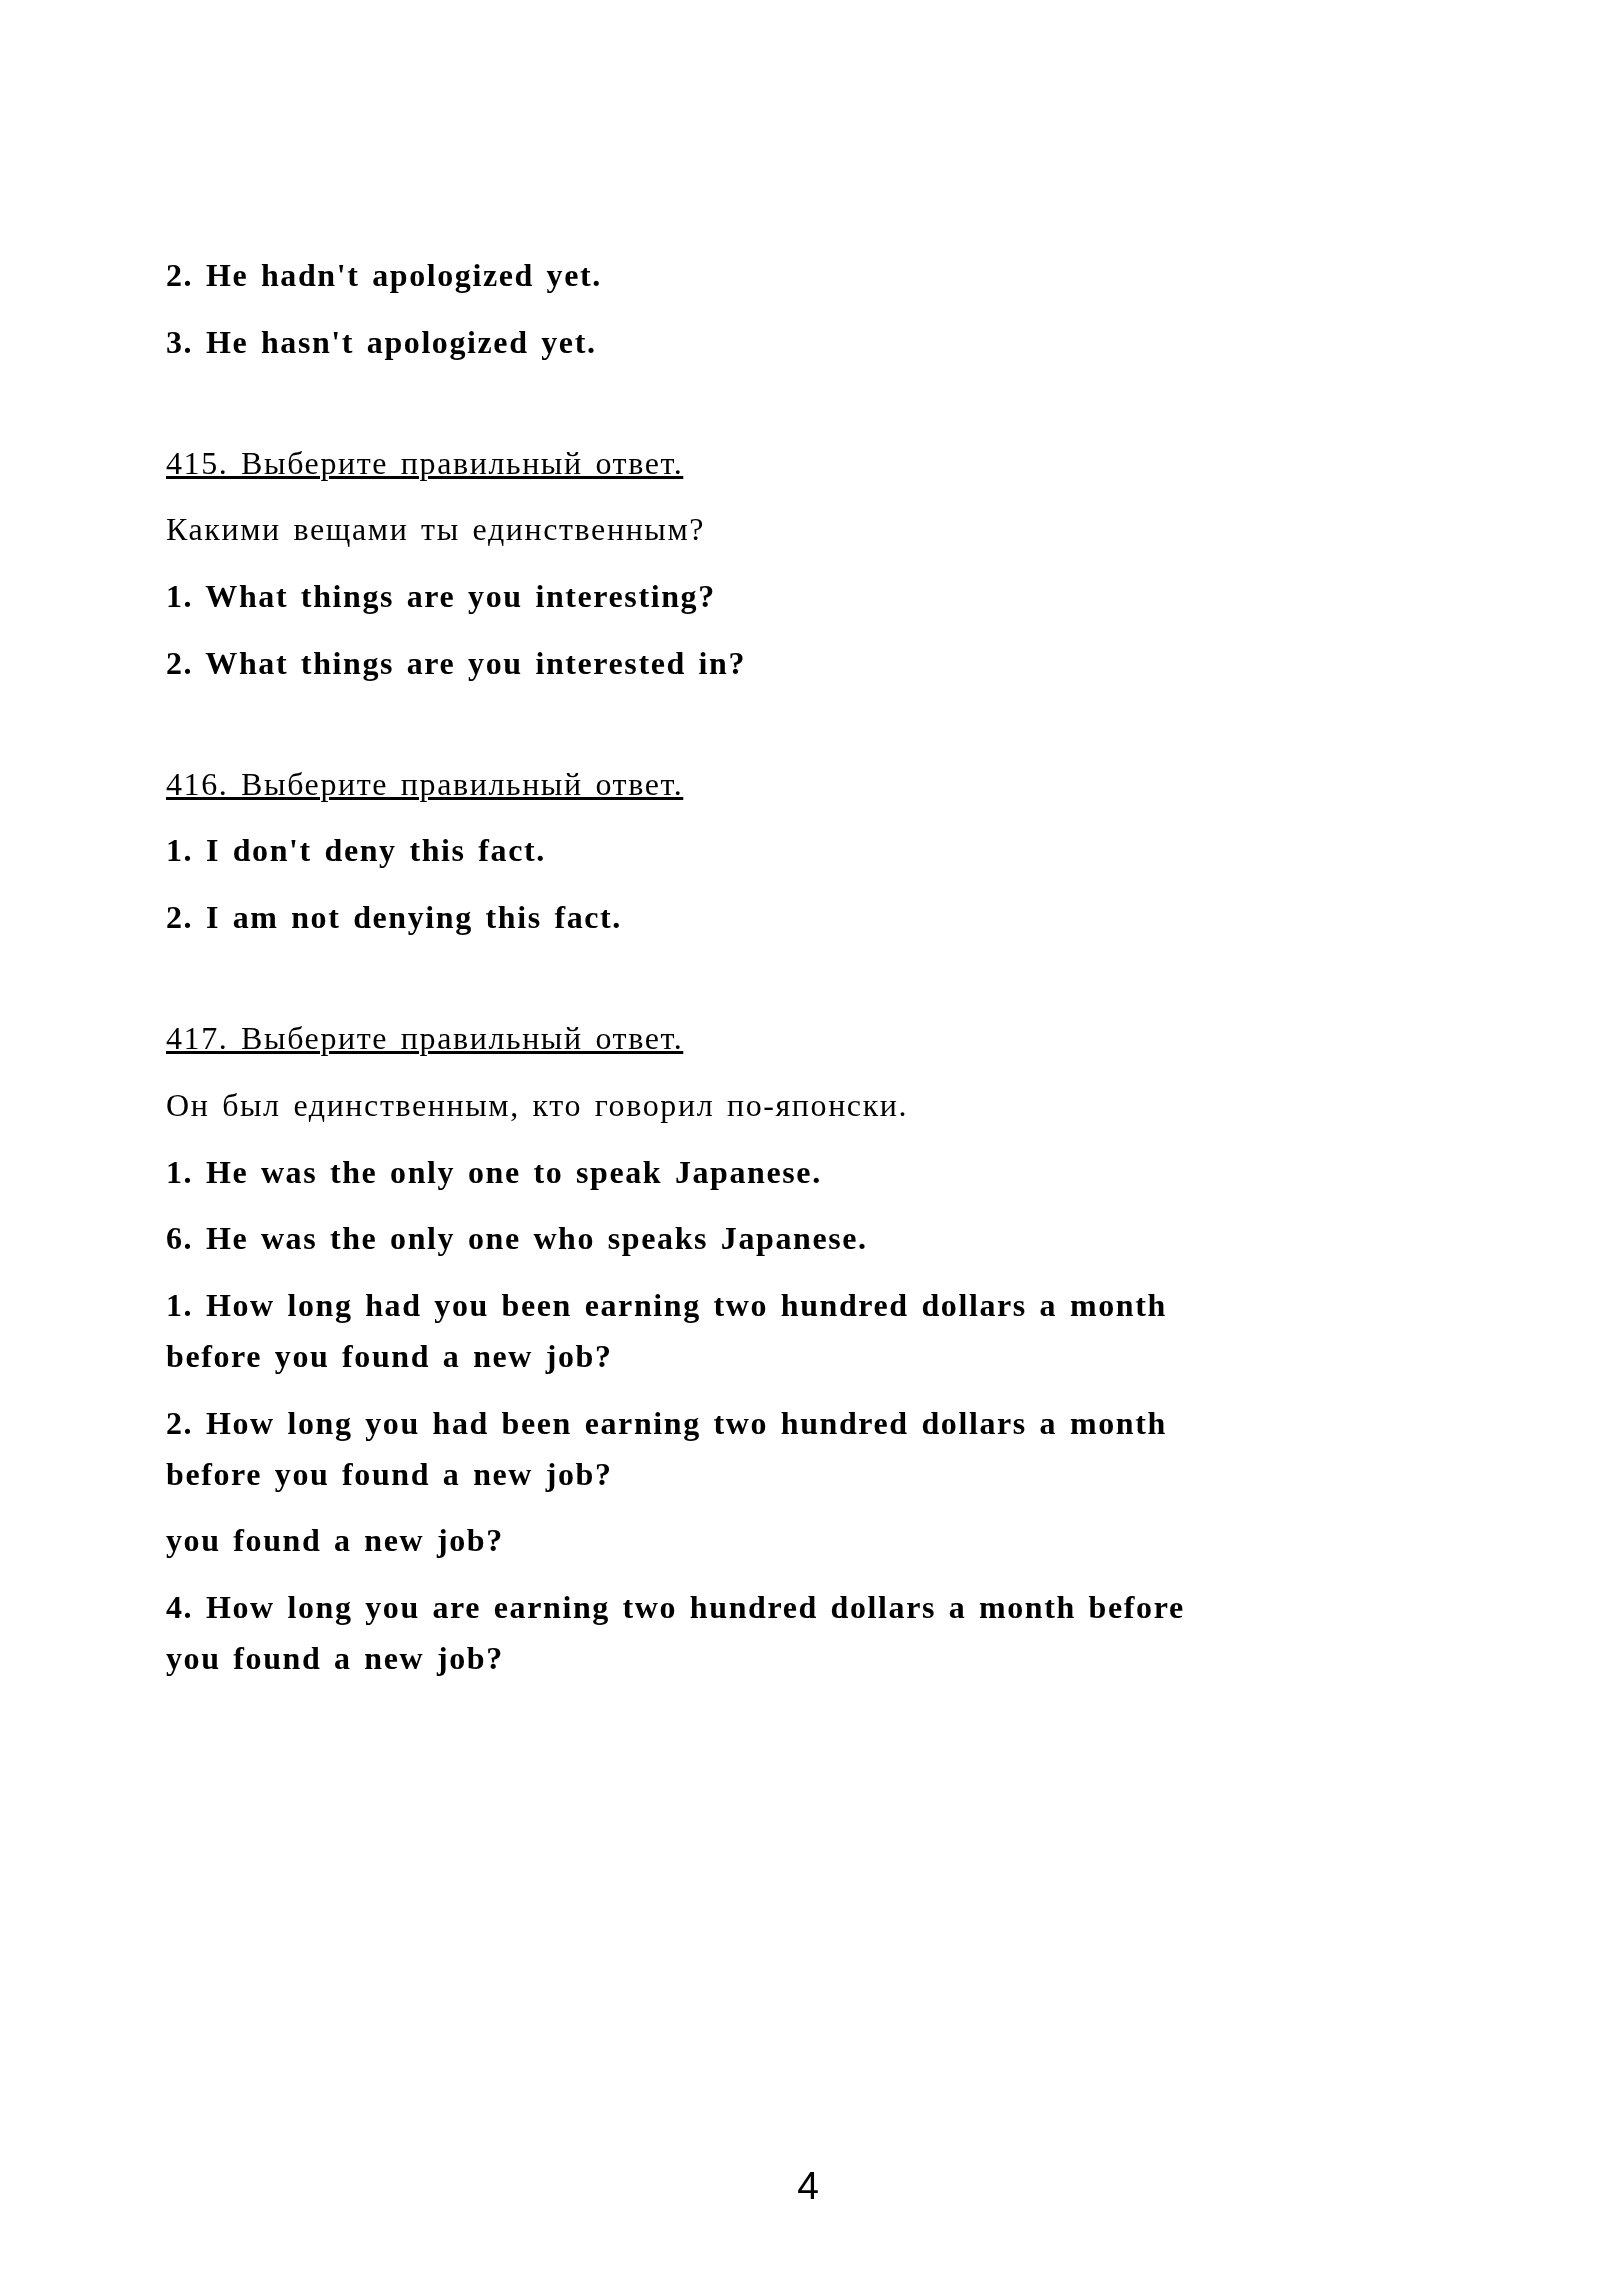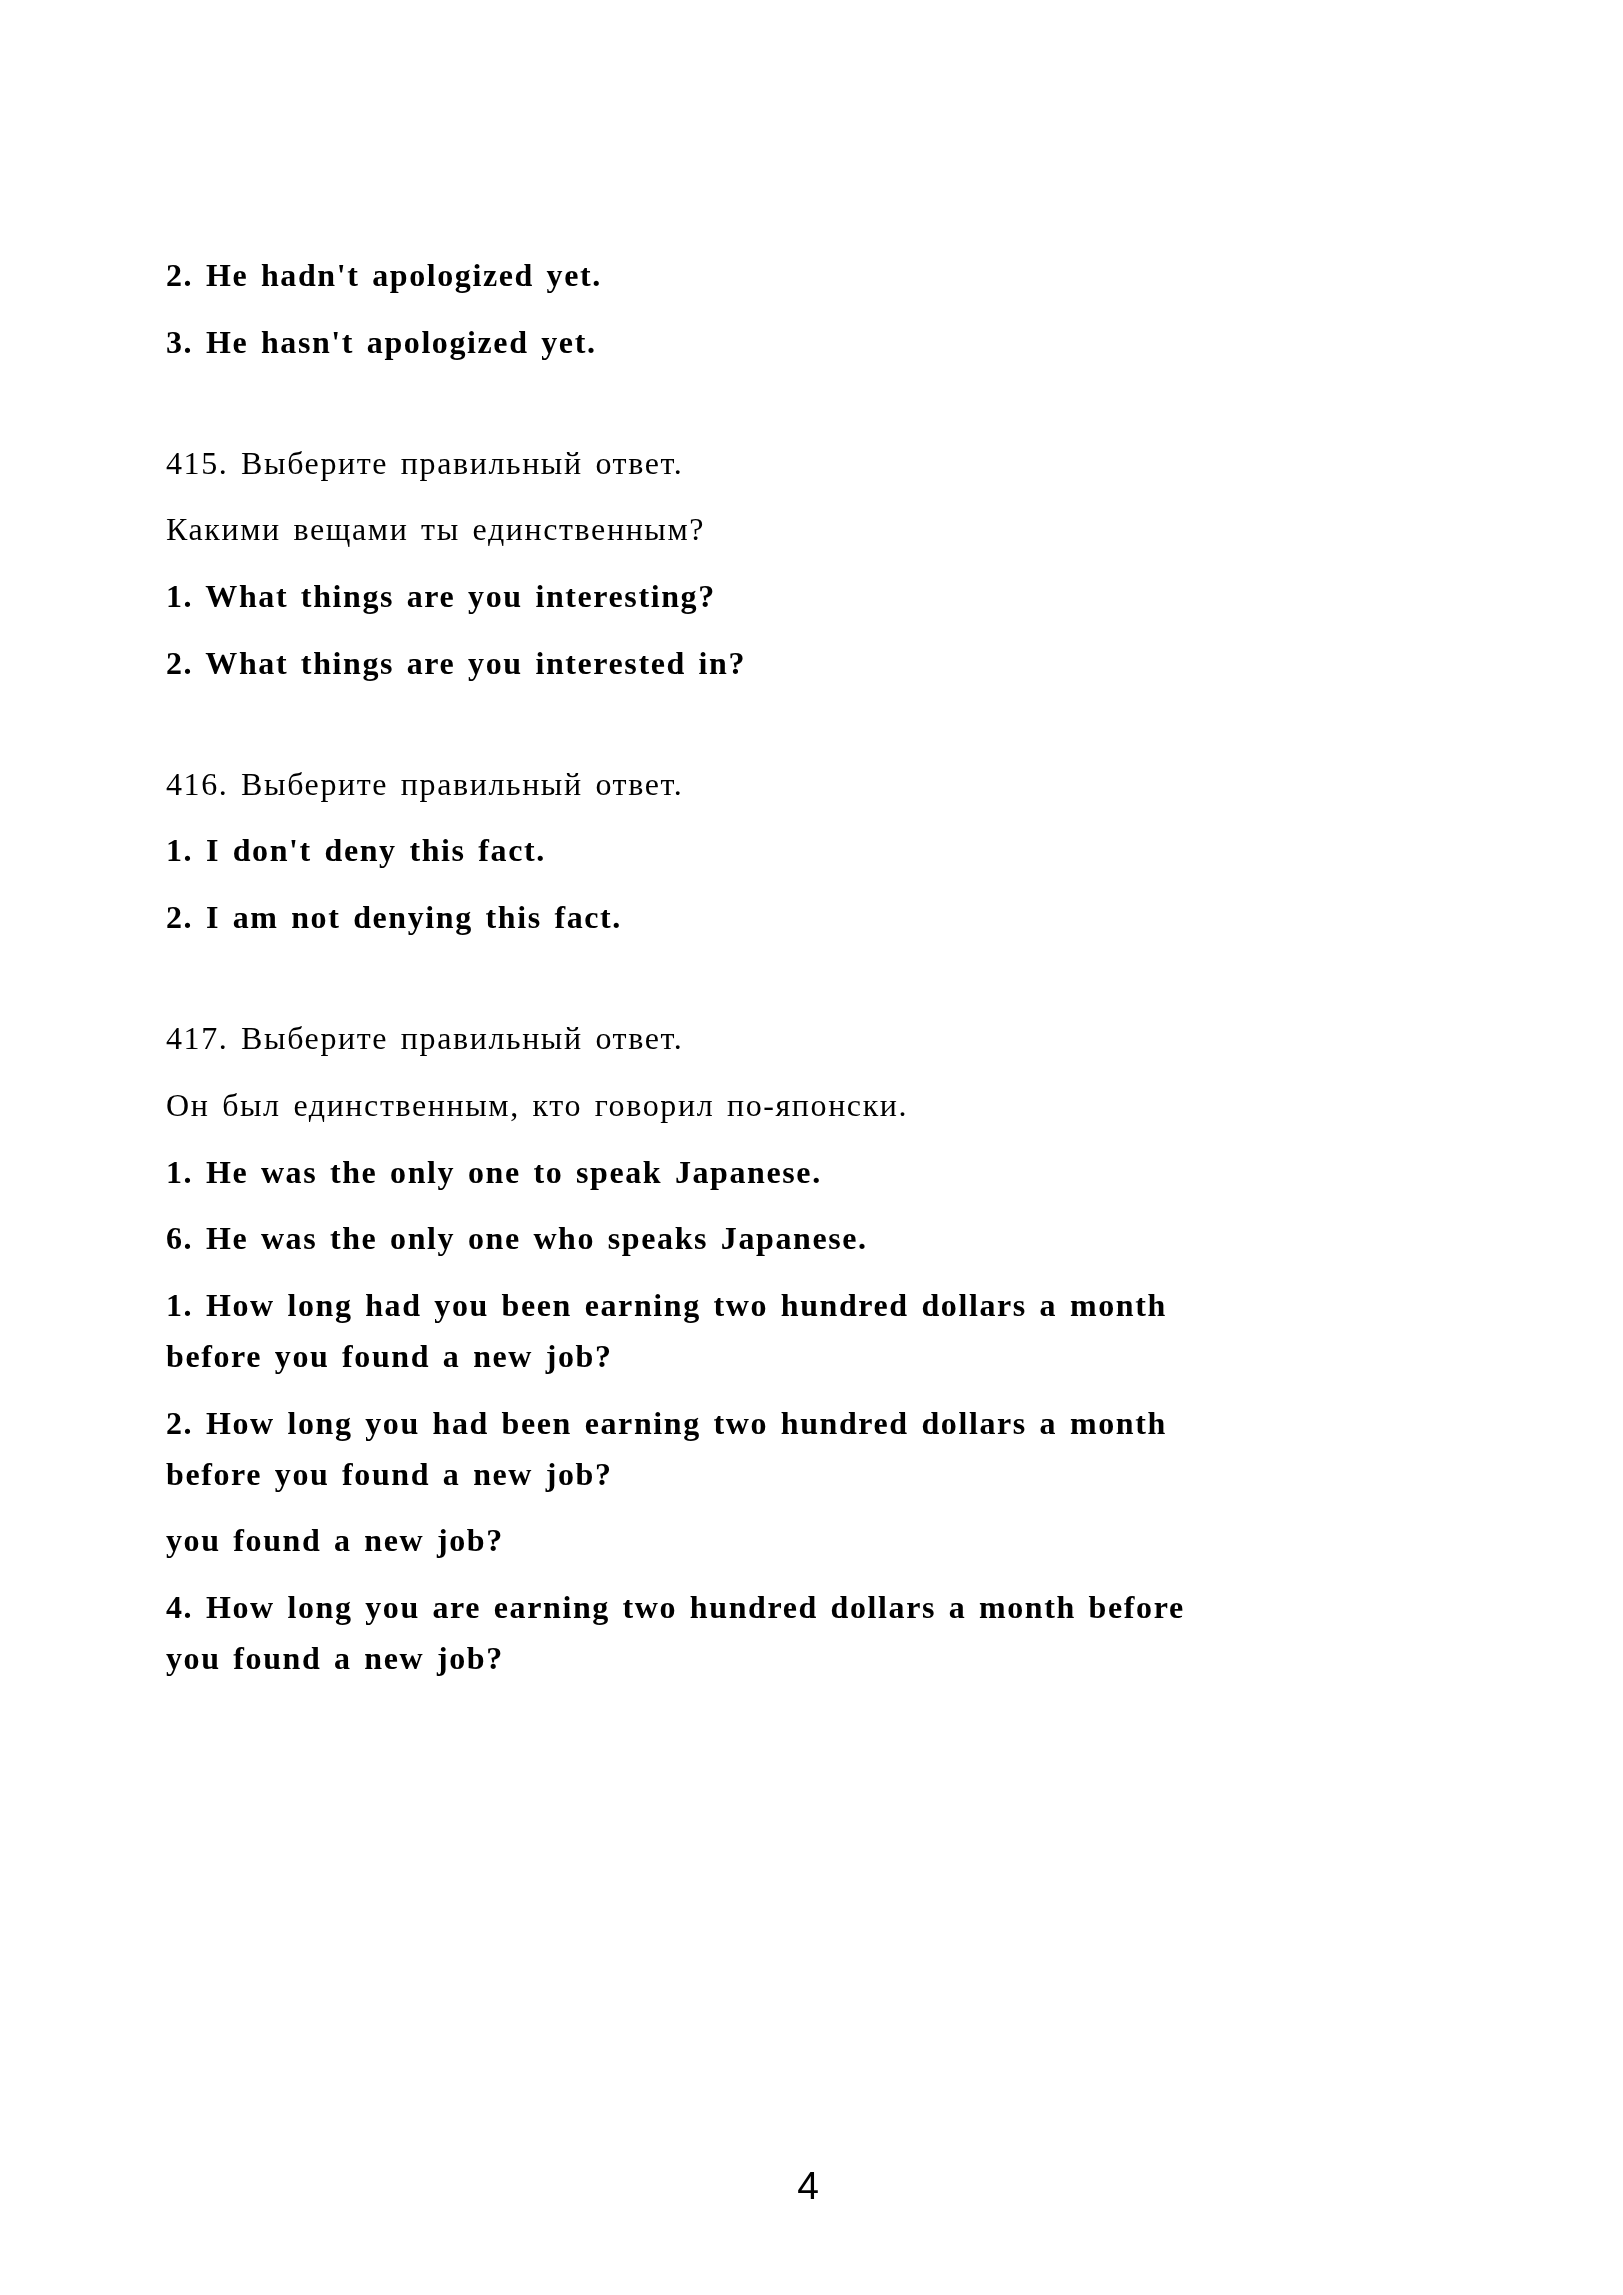--- a/index.html
+++ b/index.html
@@ -25,21 +25,21 @@
     line-height: 51px;
   }
   .item .ln {
     display: block;
     white-space: nowrap;
     letter-spacing: 1.6px;
     word-spacing: 3.1px;
   }
   .en { font-weight: bold; }
   .ru { font-weight: normal; }
-  .section-start { margin-top: 70px; }
+  .section-start { margin-top: 70px; text-decoration: underline; }
   .pagenum {
     position: absolute;
     top: 2166px;
     left: 0;
     width: 1616px;
     text-align: center;
     font-family: "Liberation Sans", "DejaVu Sans", sans-serif;
     font-size: 39px;
     line-height: 39px;
     font-weight: normal;

